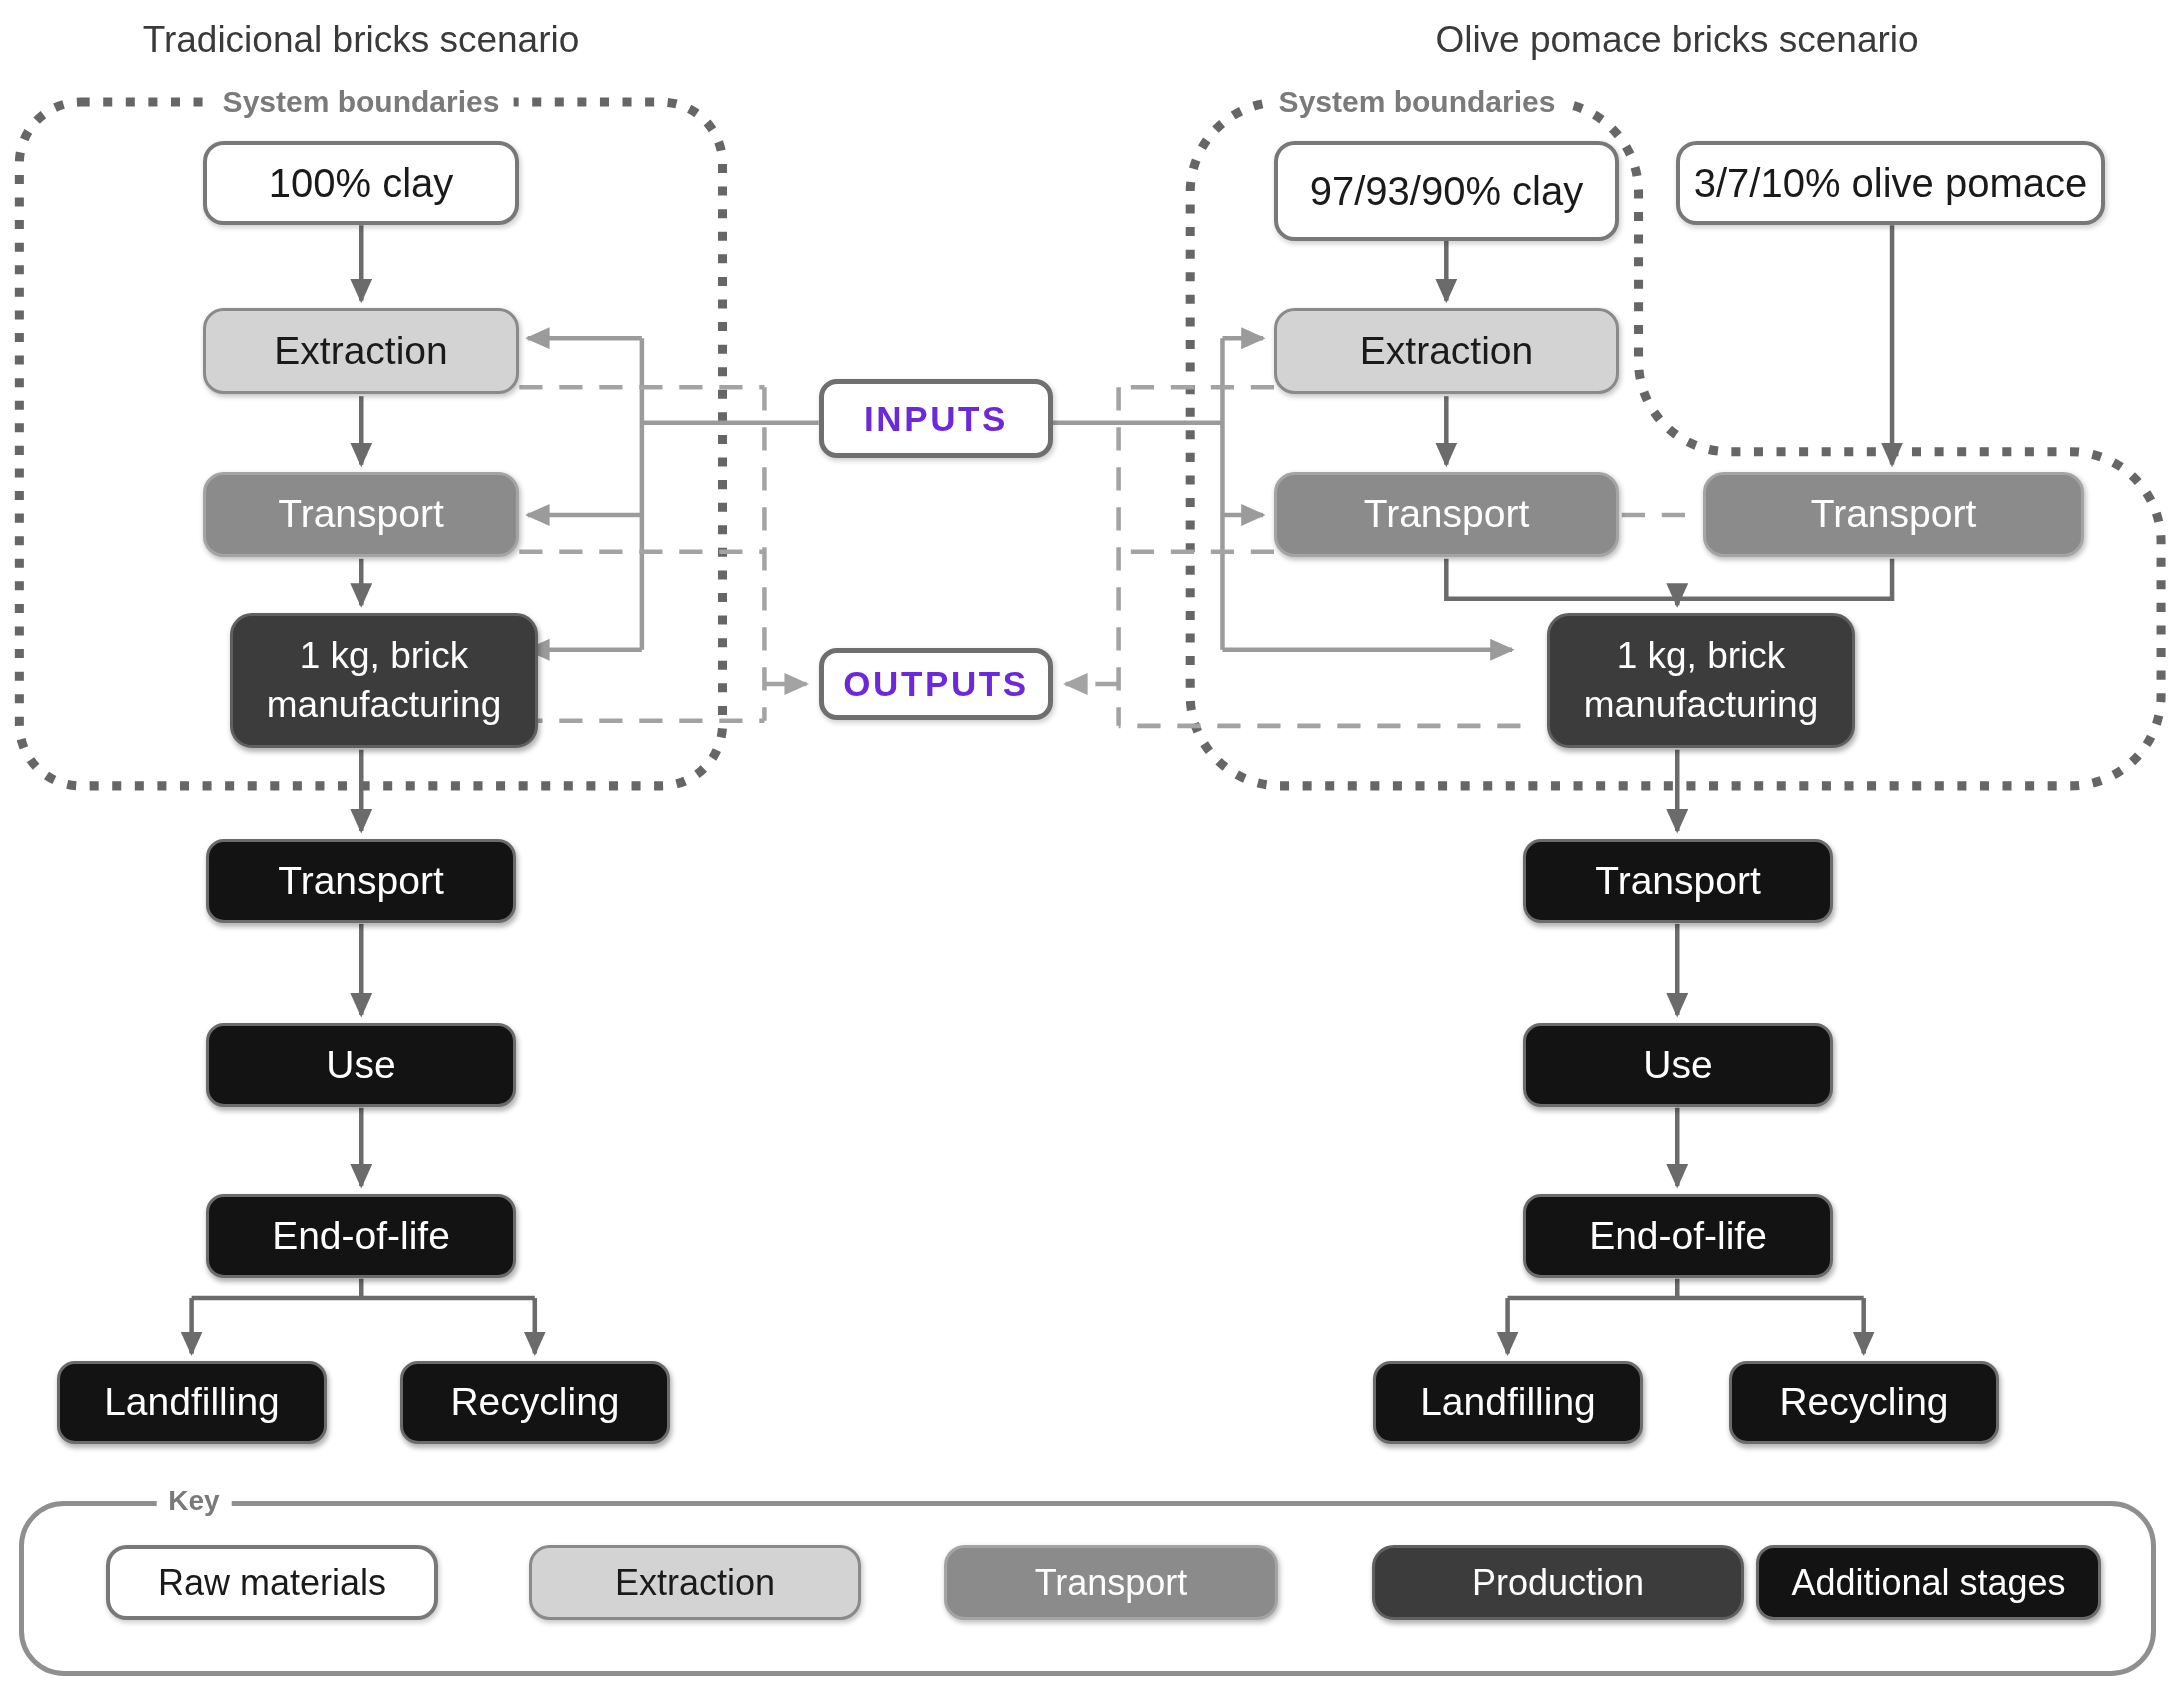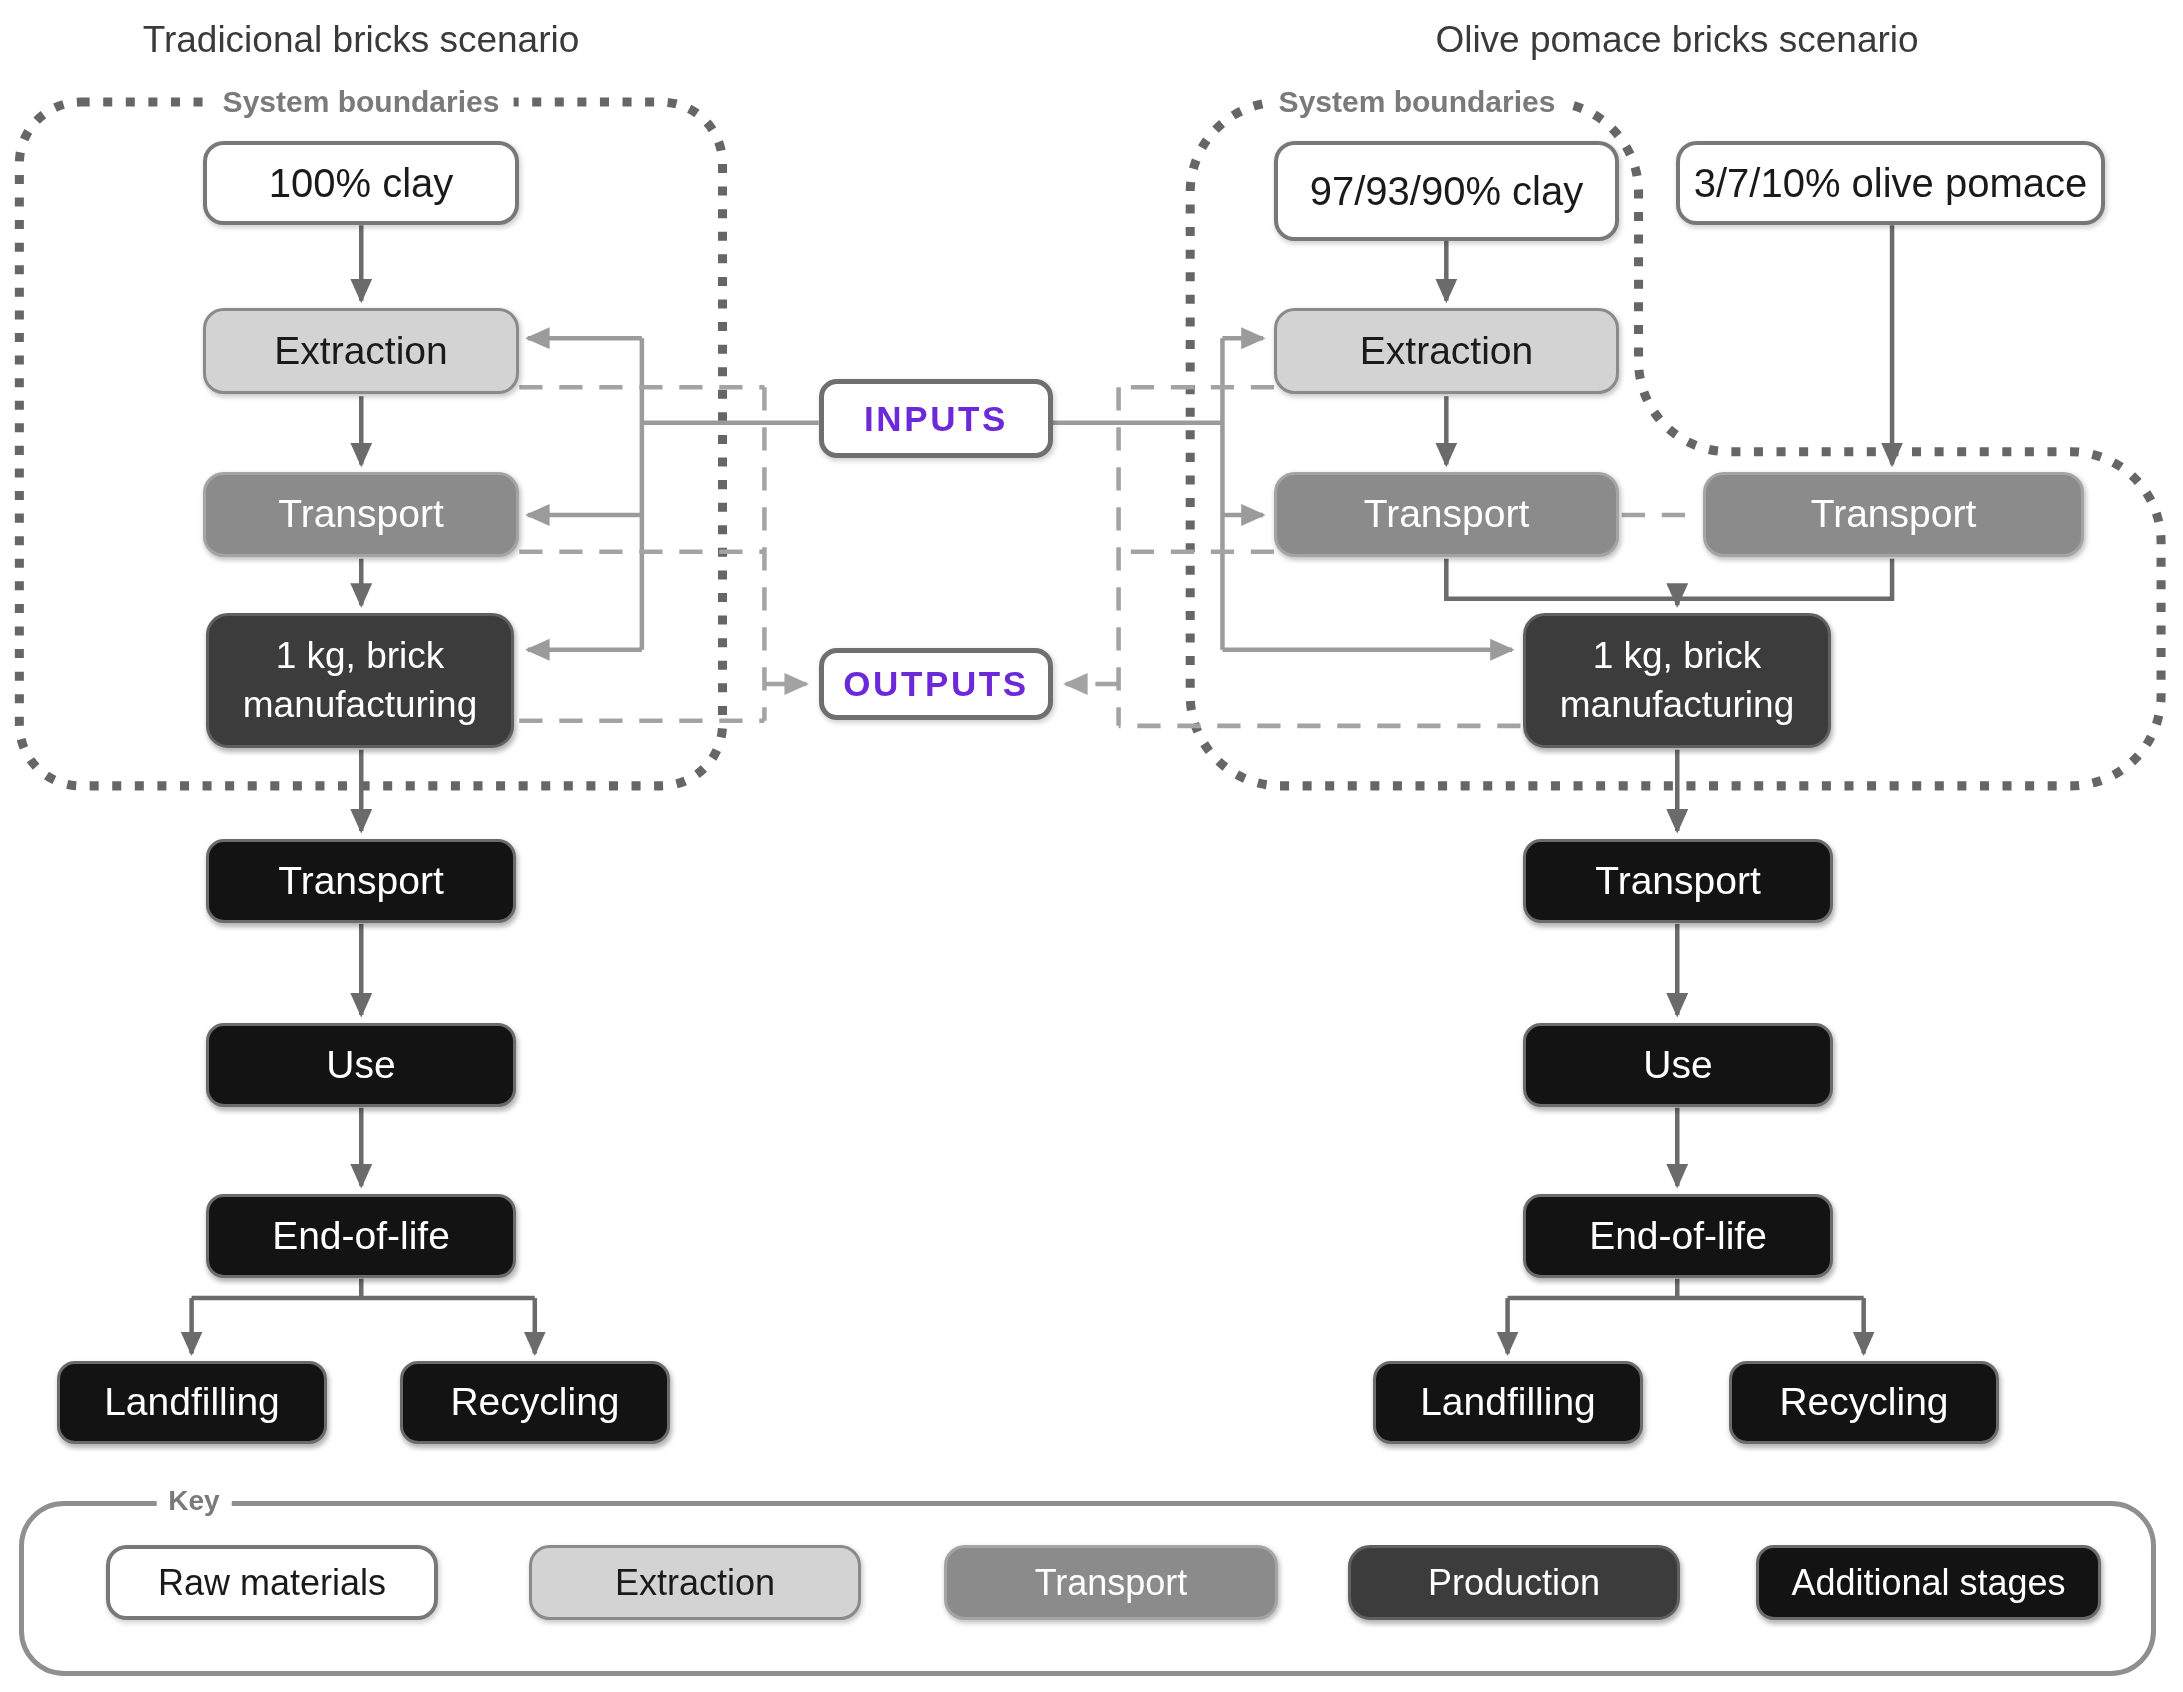--- a/index.html
+++ b/index.html
@@ -45,20 +45,21 @@
     border-radius: 20.6px;
     color: #ffffff;
     box-shadow: 1.3px 2.6px 5.2px rgba(0,0,0,0.25);
   }
   .b-dark {
     background: #3c3c3c;
     border: 3.2px solid #606060;
     border-radius: 22px;
     color: #ffffff;
     box-shadow: 1.3px 3.2px 5.8px rgba(0,0,0,0.3);
+    margin-left: 24px;
   }
   .b-black {
     background: #131313;
     border: 3.2px solid #6b6b6b;
     border-radius: 18px;
     color: #ffffff;
     box-shadow: 1.3px 3.2px 5.8px rgba(0,0,0,0.3);
   }
   .raw-label { font-size: 40px; }
   .mfg { white-space: normal; font-size: 37px; line-height: 1.3; }
@@ -222,17 +223,17 @@
   <div class="node b-black" style="left:1523px; top:1194px; width:310px; height:84px;">End-of-life</div>
   <div class="node b-black" style="left:1373px; top:1361px; width:270px; height:83px;">Landfilling</div>
   <div class="node b-black" style="left:1729px; top:1361px; width:270px; height:83px;">Recycling</div>
 
   <div class="key-border"></div>
   <div class="key-title" style="left:194px; top:1484px;">Key</div>
 
   <div class="node b-white key-item" style="left:106px; top:1545px; width:332px; height:75px;">Raw materials</div>
   <div class="node b-light key-item" style="left:529px; top:1545px; width:332px; height:75px;">Extraction</div>
   <div class="node b-mid key-item" style="left:944px; top:1545px; width:334px; height:75px;">Transport</div>
-  <div class="node b-dark key-item" style="left:1348px; top:1545px; width:332px; height:75px;">Production</div>
+  <div class="node b-dark key-item" style="left:1348px; top:1545px; width:372px; height:75px;">Production</div>
   <div class="node b-black key-item" style="left:1756px; top:1545px; width:345px; height:75px;">Additional stages</div>
 
 </div>
 
 
 </body></html>

